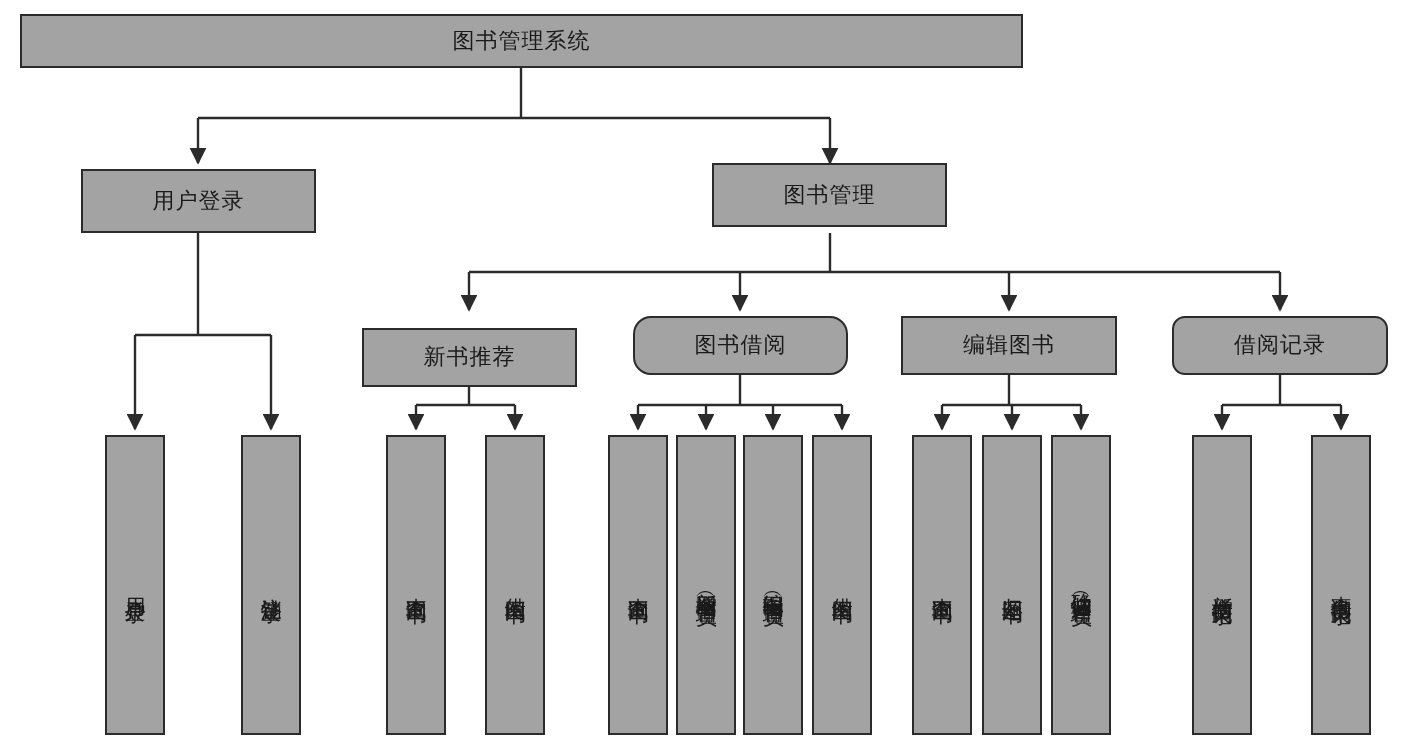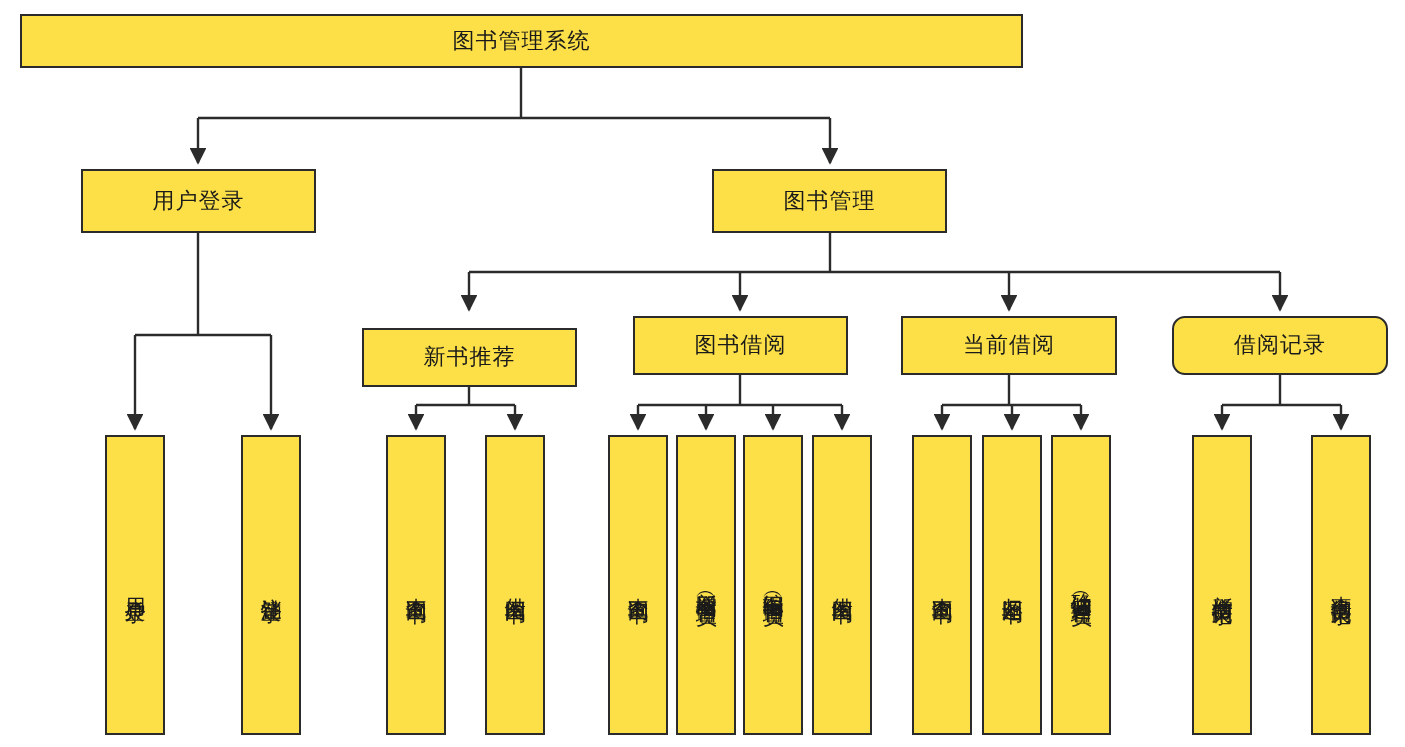--- a/index.html
+++ b/index.html
@@ -22,21 +22,21 @@
     position: absolute;
     left: 0;
     top: 0;
     width: 1405px;
     height: 747px;
     pointer-events: none;
   }
   .node {
     position: absolute;
     box-sizing: border-box;
-    background: #fde047;
+    background: #a3a3a3;
     border: 2px solid #2b2b2b;
     display: flex;
     align-items: center;
     justify-content: center;
     color: #1a1a1a;
     z-index: 2;
   }
   .node.horiz {
     font-size: 22px;
     letter-spacing: 1px;
@@ -113,25 +113,25 @@
       <path d="M 1280 375 L 1280 405"></path>
       <path d="M 1222 405 L 1341 405"></path>
       <path d="M 1222 405 L 1222 429" marker-end="url(#arrow)"></path>
       <path d="M 1341 405 L 1341 429" marker-end="url(#arrow)"></path>
     </g>
   </svg>
 
   <div class="node horiz" style="left: 20px; top: 14px; width: 1003px; height: 54px;">图书管理系统</div>
 
   <div class="node horiz" style="left: 81px; top: 169px; width: 235px; height: 64px;">用户登录</div>
-  <div class="node horiz" style="left: 712px; top: 169px; width: 235px; height: 64px;">图书管理</div>
+  <div class="node horiz" style="left: 712px; top: 163px; width: 235px; height: 64px;">图书管理</div>
 
   <div class="node horiz" style="left: 362px; top: 328px; width: 215px; height: 59px;">新书推荐</div>
-  <div class="node horiz" style="left: 633px; top: 316px; width: 215px; height: 59px;">图书借阅</div>
-  <div class="node horiz" style="left: 901px; top: 316px; width: 216px; height: 59px;">当前借阅</div>
+  <div class="node horiz" style="left: 633px; top: 316px; width: 215px; height: 59px; border-radius: 18px;">图书借阅</div>
+  <div class="node horiz" style="left: 901px; top: 316px; width: 216px; height: 59px;">编辑图书</div>
   <div class="node horiz" style="left: 1172px; top: 316px; width: 216px; height: 59px; border-radius: 13px;">借阅记录</div>
 
   <div class="node vert" style="left: 105px; top: 435px; width: 60px; height: 300px;">用户登录</div>
   <div class="node vert" style="left: 241px; top: 435px; width: 60px; height: 300px;">注销登录</div>
   <div class="node vert" style="left: 386px; top: 435px; width: 60px; height: 300px;">查询图书</div>
   <div class="node vert" style="left: 485px; top: 435px; width: 60px; height: 300px;">借阅图书</div>
   <div class="node vert" style="left: 608px; top: 435px; width: 60px; height: 300px;">查询图书</div>
   <div class="node vert" style="left: 676px; top: 435px; width: 60px; height: 300px;">新增图书（管理员）</div>
   <div class="node vert" style="left: 743px; top: 435px; width: 60px; height: 300px;">编辑图书（管理员）</div>
   <div class="node vert" style="left: 812px; top: 435px; width: 60px; height: 300px;">借阅图书</div>

